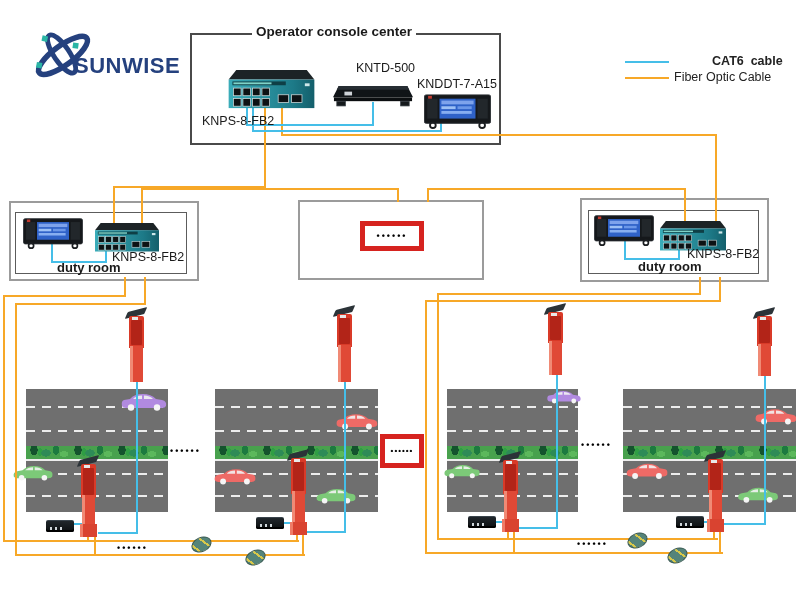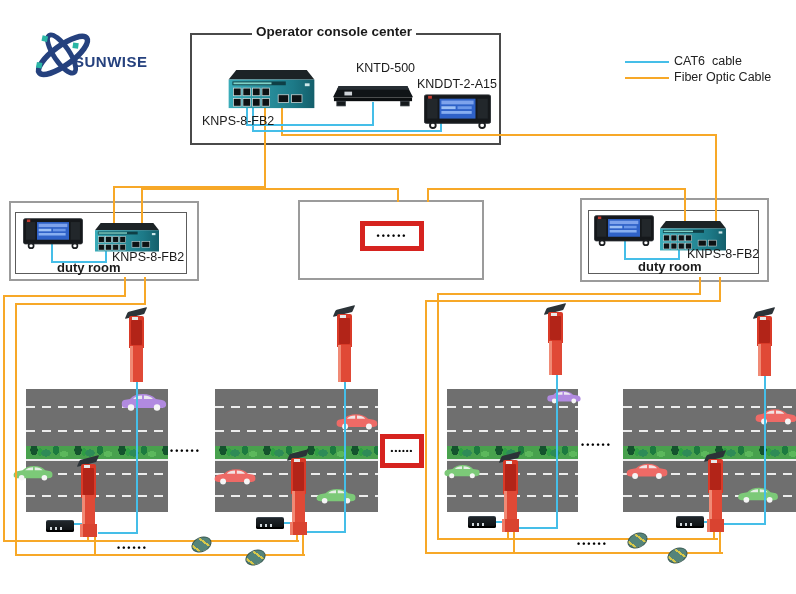--- a/index.html
+++ b/index.html
@@ -54,21 +54,21 @@
         box-shadow:inset 0 -2px 0 #000;}
   .conv::after{content:"";position:absolute;left:4px;bottom:2px;width:14px;height:3px;
         background:repeating-linear-gradient(90deg,#cfd6da 0 2px,transparent 2px 5px);}
   
   .oval{position:absolute;width:19px;height:13px;border-radius:50%;border:1px solid #33544c;
         background:repeating-linear-gradient(60deg,#55847a 0 4px,#d8c84a 4px 6px,#55847a 6px 10px);}
   
   .car{position:absolute;}
   .car.flip{transform:scaleX(-1);}
   
-  .logo-text{position:absolute;font-weight:bold;font-size:15px;letter-spacing:0.5px;color:#25417e;}
+  .logo-text{position:absolute;font-weight:bold;font-size:22px;letter-spacing:0.5px;color:#25417e;}
 </style>
 </head>
 <body>
 
 <div id="stage">
 
   <svg width="0" height="0" style="position:absolute">
     <defs>
       <linearGradient id="teal" x1="0" y1="0" x2="1" y2="0">
         <stop offset="0" stop-color="#3aacb9"></stop>
@@ -385,26 +385,26 @@
   <div class="dots" style="left:170px;top:447px;">••••••</div>
   <div class="dots" style="left:581px;top:441px;">••••••</div>
   <div class="dots" style="left:117px;top:544px;">••••••</div>
   <div class="dots" style="left:577px;top:540px;">••••••</div>
   <div class="red-box" style="left:380px;top:434px;width:34px;height:24px;">
     <span class="dots small" style="position:static;">••••••</span>
   </div>
 
   <div class="lbl" style="left:202px;top:114px;">KNPS-8-FB2</div>
   <div class="lbl" style="left:356px;top:61px;">KNTD-500</div>
-  <div class="lbl" style="left:417px;top:77px;">KNDDT-2-A15</div>
+  <div class="lbl" style="left:417px;top:77px;">KNDDT-7-A15</div>
   <div class="lbl" style="left:112px;top:250px;">KNPS-8-FB2</div>
   <div class="lbl bold" style="left:57px;top:260px;font-size:13px;">duty room</div>
   <div class="lbl" style="left:687px;top:247px;">KNPS-8-FB2</div>
   <div class="lbl bold" style="left:638px;top:259px;font-size:13px;">duty room</div>
 
   <div>
     <div class="legend-line" style="left:625px;top:61px;background:#45bee8;"></div>
-    <div class="legend-text" style="left:674px;top:54px;">CAT6  cable</div>
+    <div class="legend-text" style="left:712px;top:54px;font-weight:bold;">CAT6  cable</div>
     <div class="legend-line" style="left:625px;top:77px;background:#f7a828;"></div>
     <div class="legend-text" style="left:674px;top:70px;">Fiber Optic Cable</div>
   </div>
 
 </div>
 
 </body></html>

